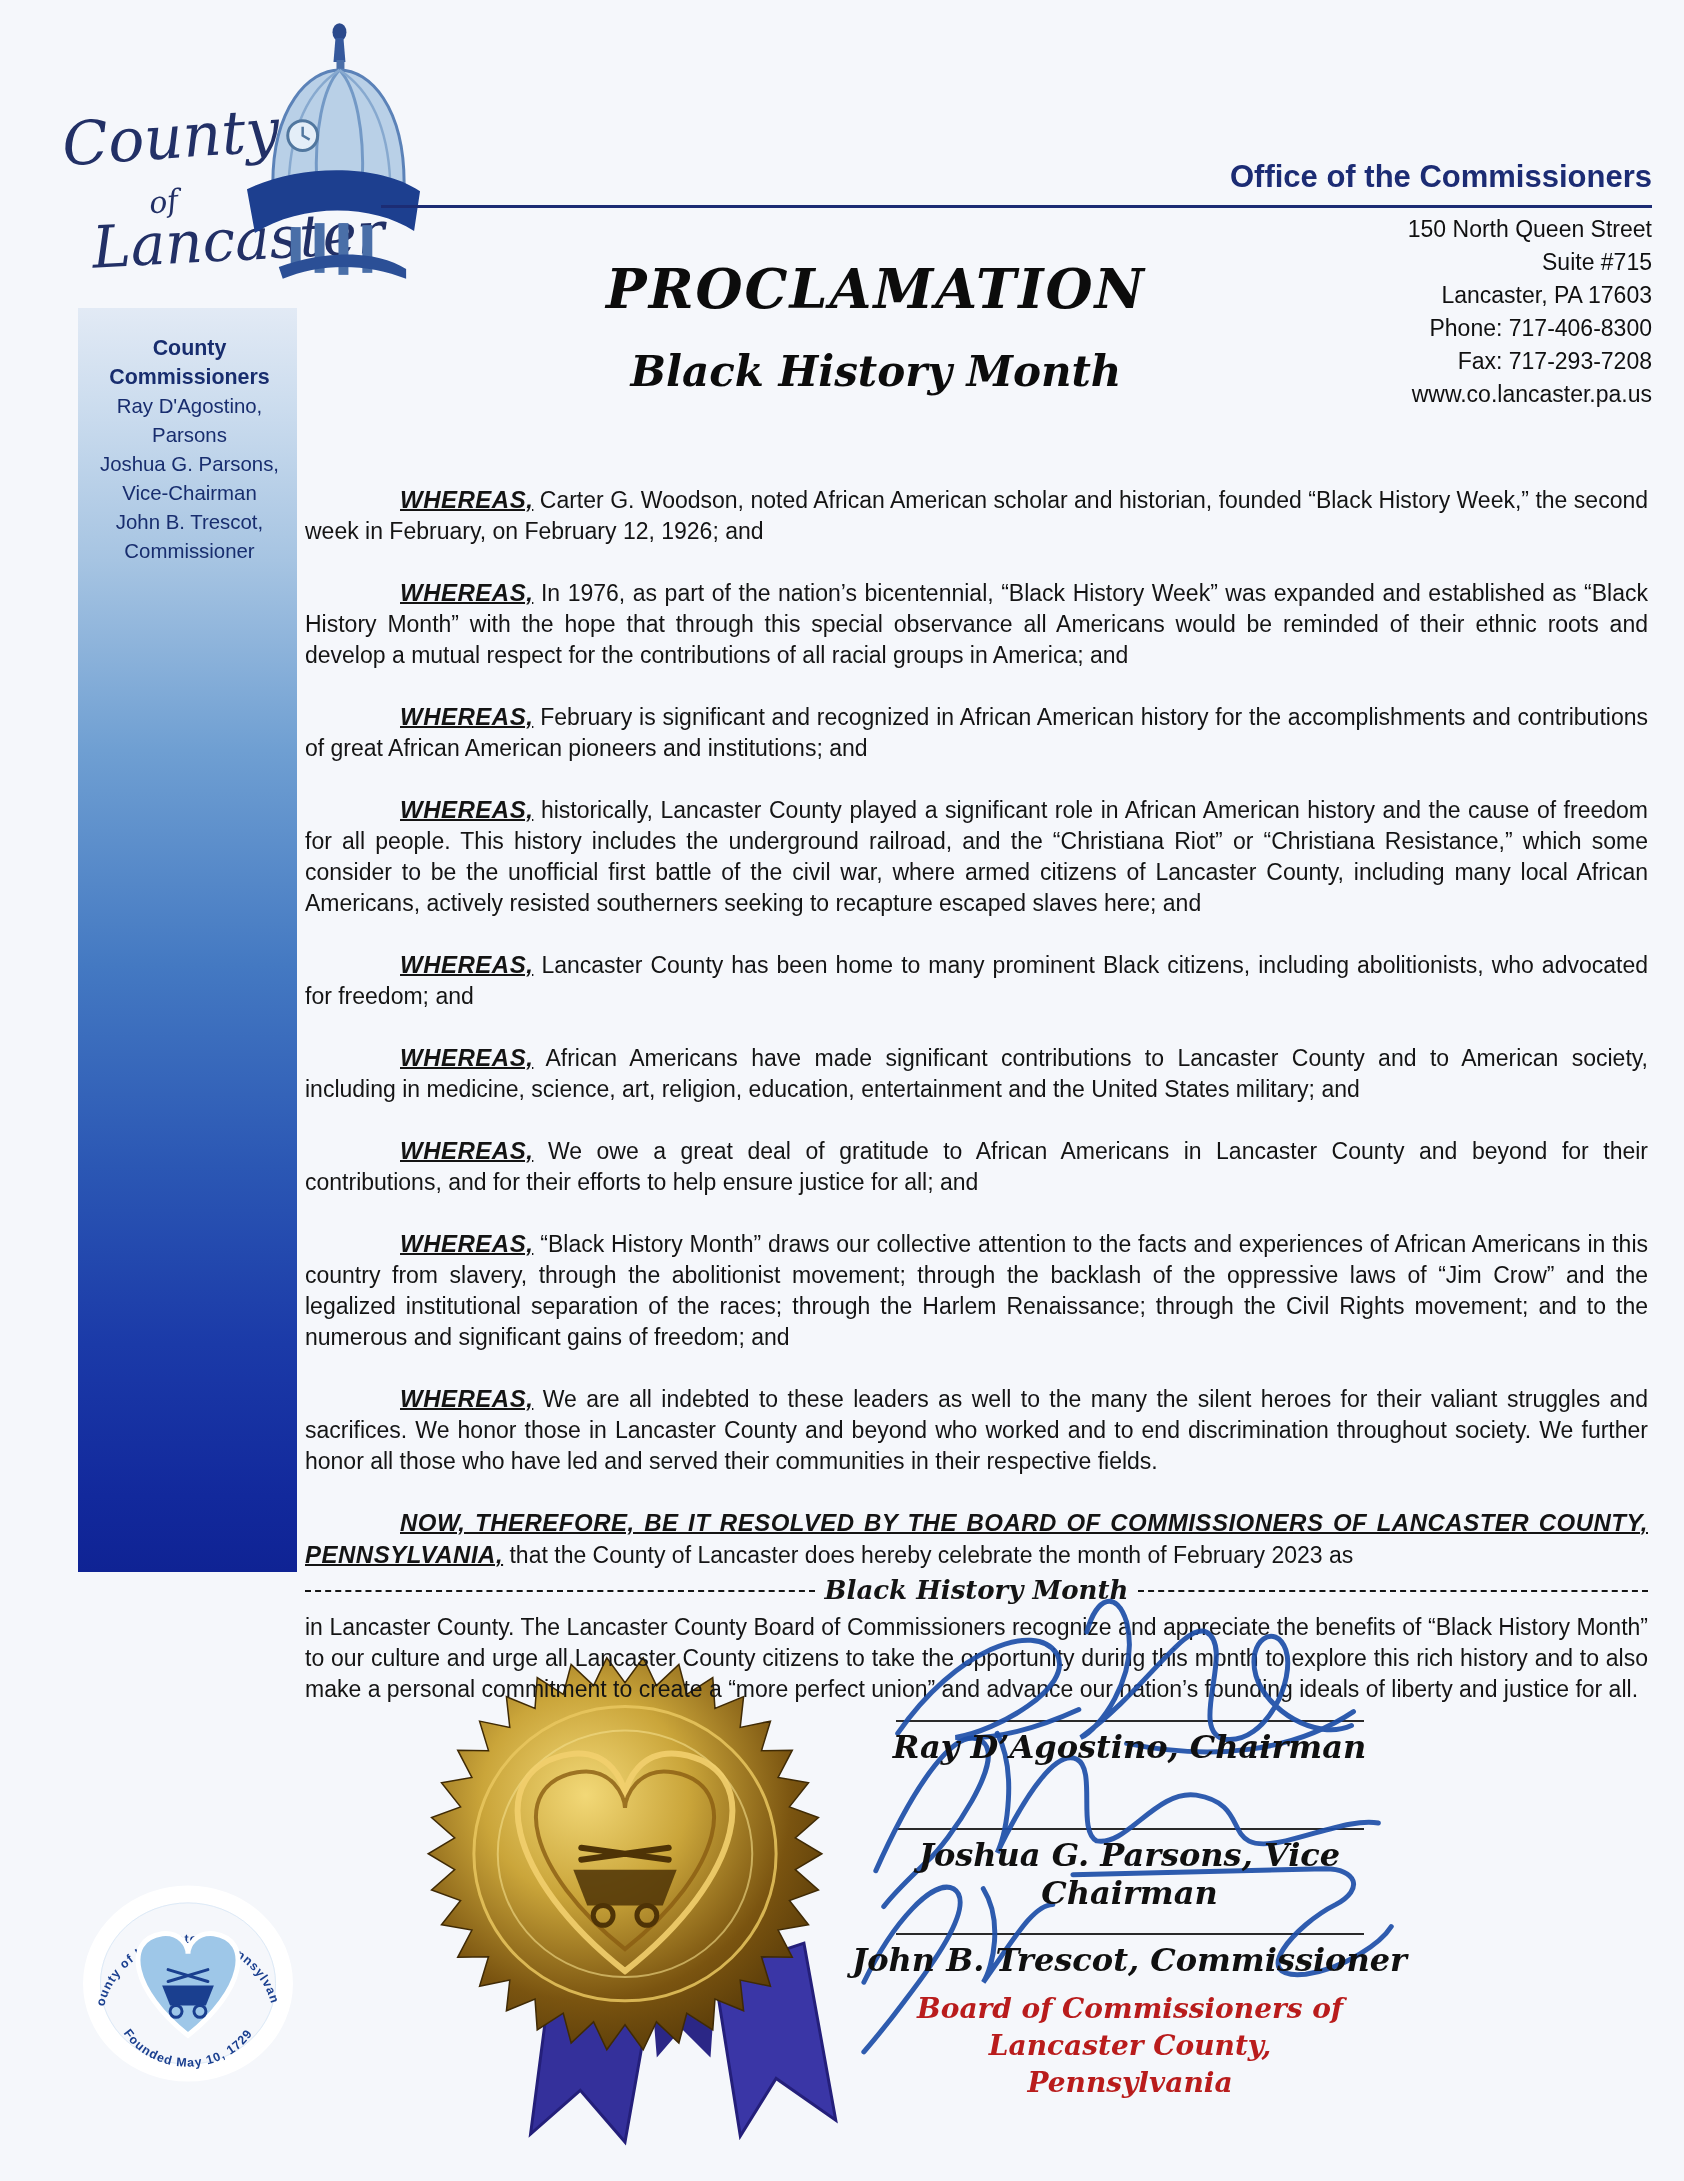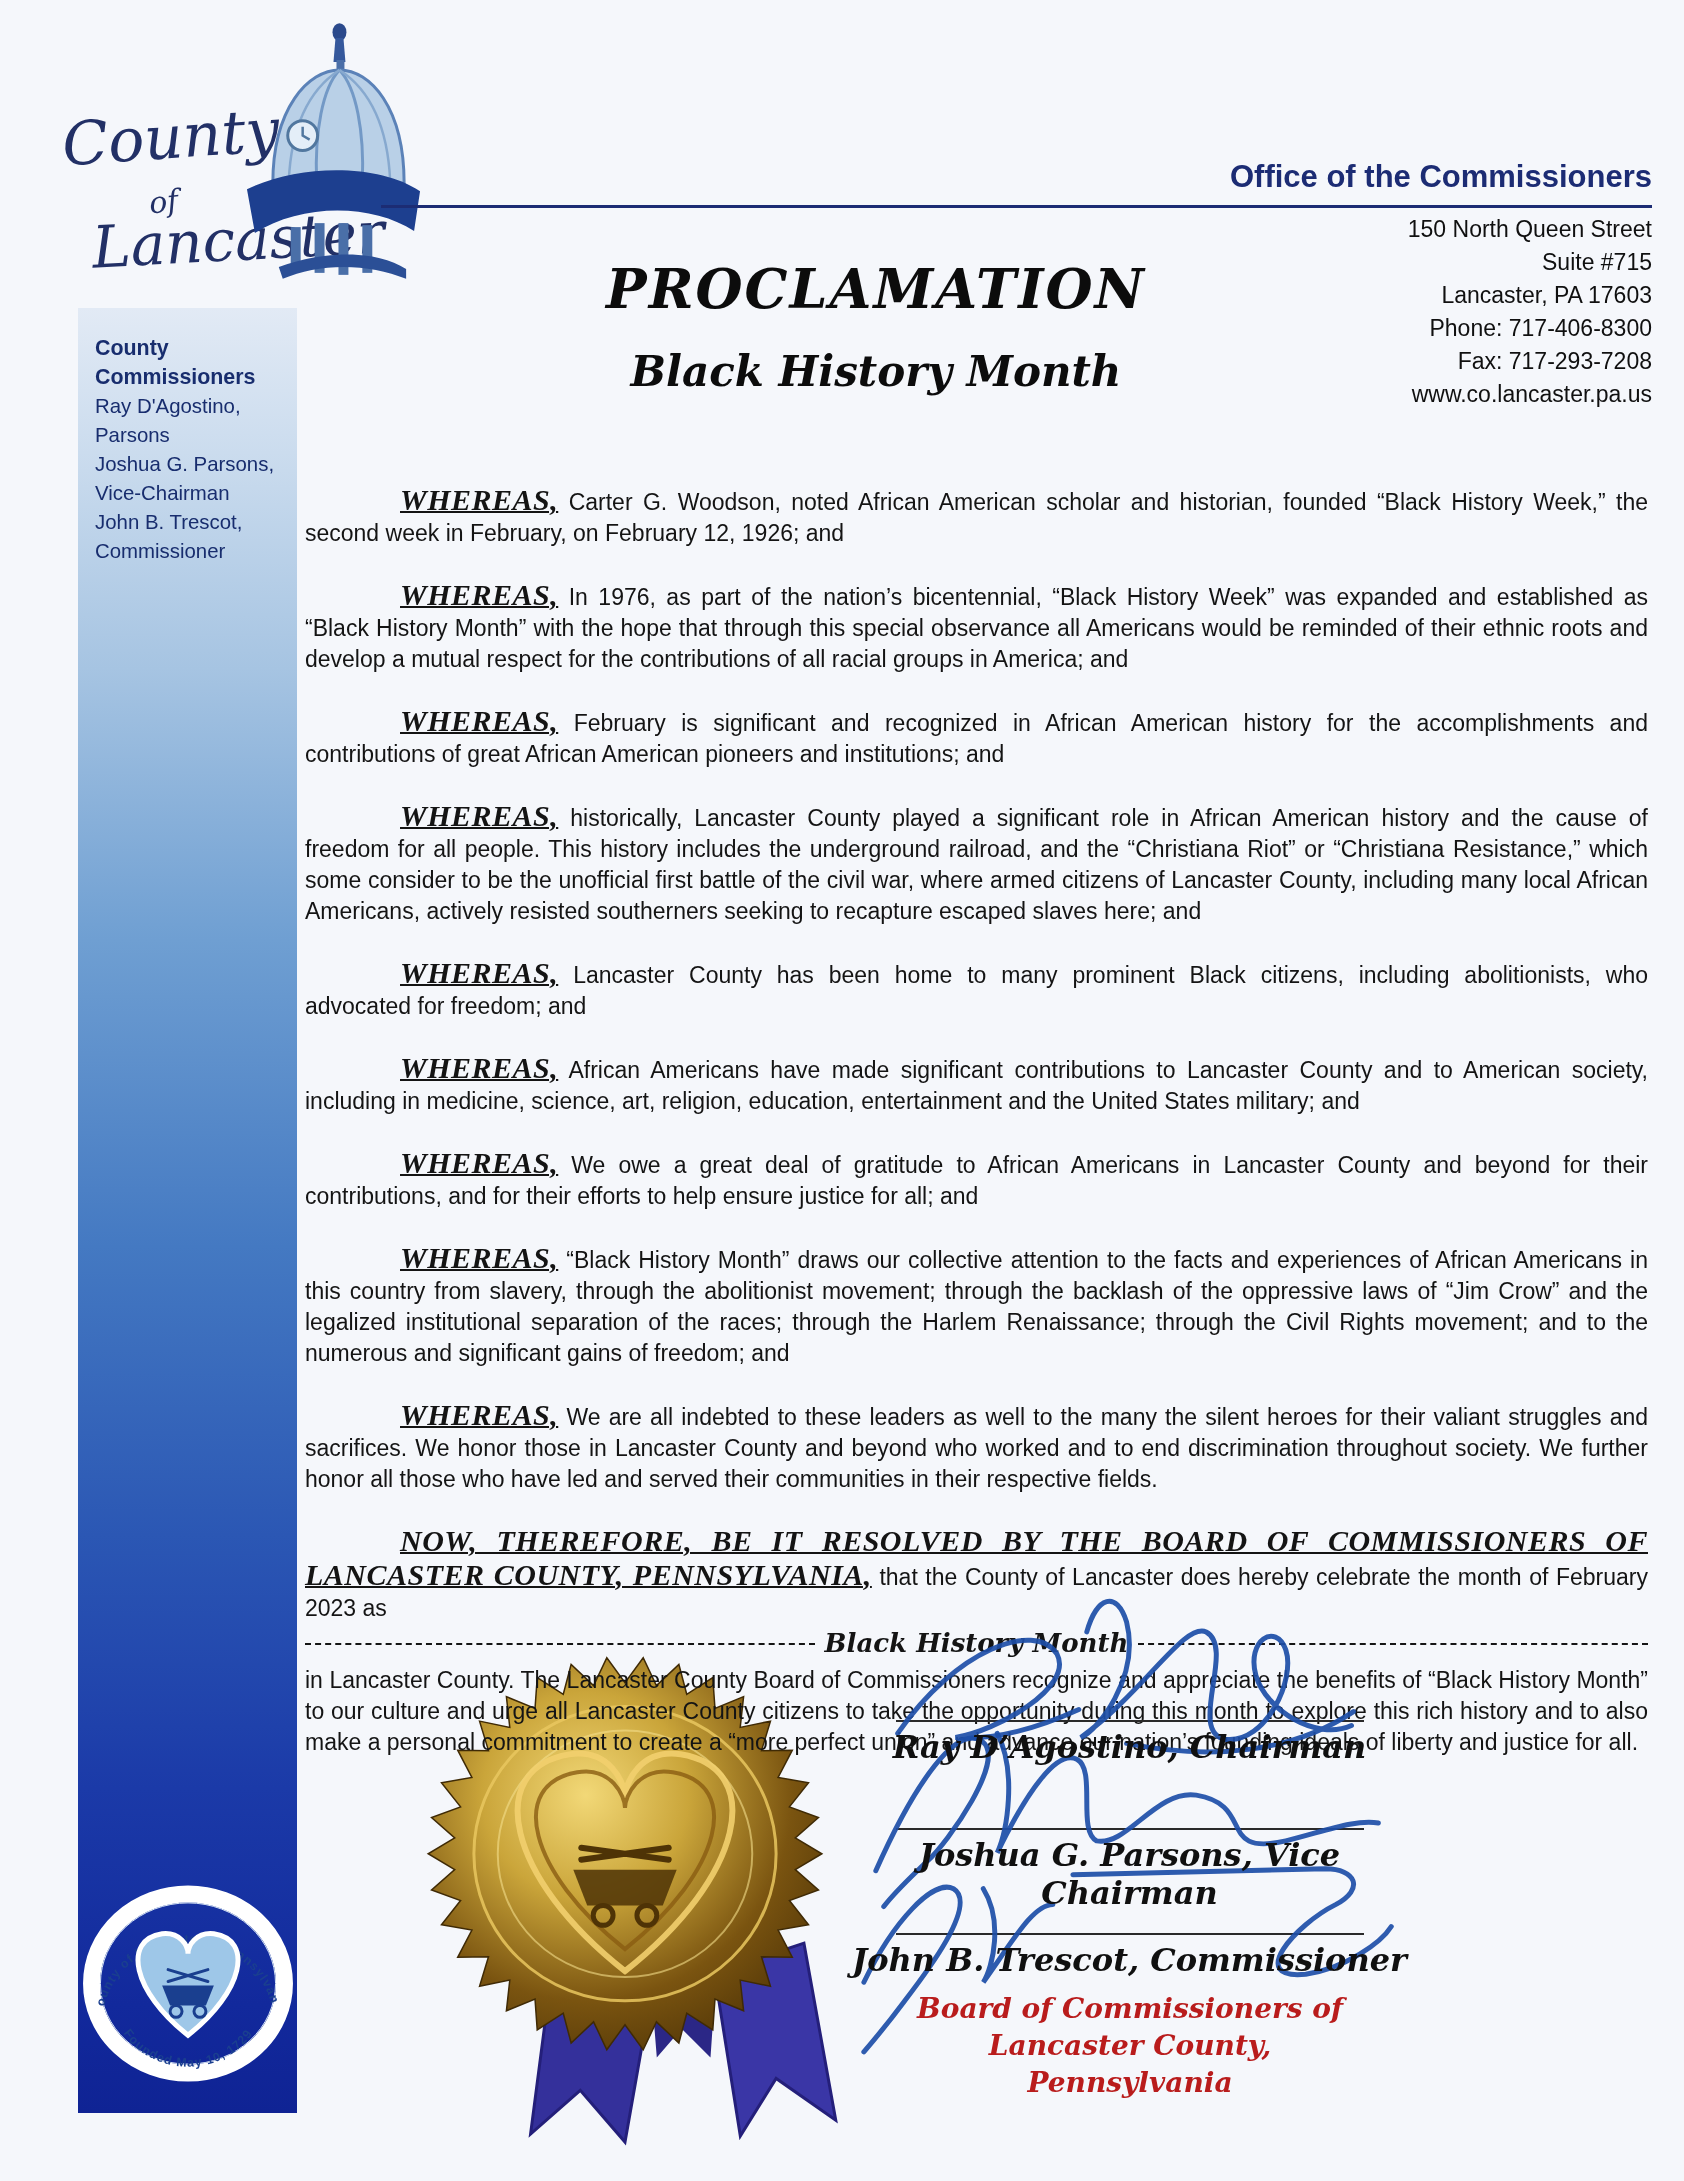--- a/index.html
+++ b/index.html
@@ -10,39 +10,39 @@
   .logo-script{position:absolute;color:#223066;font-family:"DejaVu Serif",serif;font-style:italic;line-height:1;}
   #logo-county{left:62px;top:107px;font-size:60px;transform:rotate(-4deg);}
   #logo-of{left:149px;top:187px;font-size:30px;transform:rotate(-6deg);}
   #logo-lancaster{left:92px;top:211px;font-size:58px;transform:rotate(-3deg);}
   #dome-svg{position:absolute;left:239px;top:12px;}
   #office-title{position:absolute;right:33px;top:159px;font-size:31px;font-weight:bold;color:#1c2c74;}
   #header-rule{position:absolute;left:381px;top:205px;width:1271px;height:3px;background:#1c2c74;}
   #address{position:absolute;right:33px;top:213px;text-align:right;font-size:23px;line-height:33px;color:#101010;}
 
   
-  #sidebar{position:absolute;left:78px;top:308px;width:219px;height:1805px;
-    background:linear-gradient(180deg,#e2eaf5 0%,#cbdcee 8%,#a6c4e2 20%,#6f9fd2 35%,#4479c2 52%,#2b57b4 68%,#1b3aa8 82%,#12299c 94%,#0f2394 100%);}
+  #sidebar{position:absolute;left:78px;top:308px;width:219px;height:1264px;
+    background:linear-gradient(180deg,#e2eaf5 0%,#cbdcee 8%,#a6c4e2 20%,#6f9fd2 35%,#4479c2 52%,#2b57b4 68%,#1b3aa8 82%,#12299c 94%,#0f2394 100%);text-align:center;}
   #commissioners{position:absolute;left:17px;top:26px;width:189px;color:#182d6e;font-size:20.4px;line-height:29px;}
   #commissioners .t{font-weight:bold;font-size:21.4px;}
   #county-seal{position:absolute;left:50%;top:1577px;transform:translateX(-50%);}
 
   
   #title-block{position:absolute;left:458px;top:257px;width:836px;text-align:center;color:#0c0c0c;
     font-family:"DejaVu Serif",serif;font-style:italic;font-weight:bold;}
   #page-title{font-size:54px;letter-spacing:2px;}
   #page-subtitle{font-size:42px;margin-top:26px;}
   #page-date{font-size:31px;margin-top:24px;}
 
   
   #body-flow{position:absolute;left:305px;top:484px;width:1343px;font-size:23px;line-height:31px;
     color:#141414;text-align:justify;z-index:2;}
   .para{margin:0 0 30px 0;text-indent:95px;}
-  .lead{font-family:Liberation Serif, serif;font-style:italic;font-weight:bold;text-decoration:underline;
-    text-decoration-thickness:2px;font-size:30px;letter-spacing:0.5px;}
+  .lead{font-family:Liberation Sans, sans-serif;font-style:italic;font-weight:bold;text-decoration:underline;
+    text-decoration-thickness:2px;font-size:24px;letter-spacing:0.5px;}
   .no-indent{text-indent:0;}
   #divider{display:flex;align-items:center;margin:2px 0 6px 0;}
   #divider .dash{flex:1;border-top:2.5px dashed #151515;height:0;}
   #divider-label{margin:0 10px;font-family:"DejaVu Serif",serif;font-style:italic;font-weight:bold;font-size:26px;white-space:nowrap;}
 
   
   #gold-seal{position:absolute;left:406px;top:1640px;z-index:1;}
   #signature-ink{position:absolute;left:836px;top:1592px;z-index:3;}
   .sigline{position:absolute;width:468px;border-top:2px solid #2a2a2a;z-index:2;}
   .signame{position:absolute;width:557px;text-align:center;font-family:"DejaVu Serif",serif;

